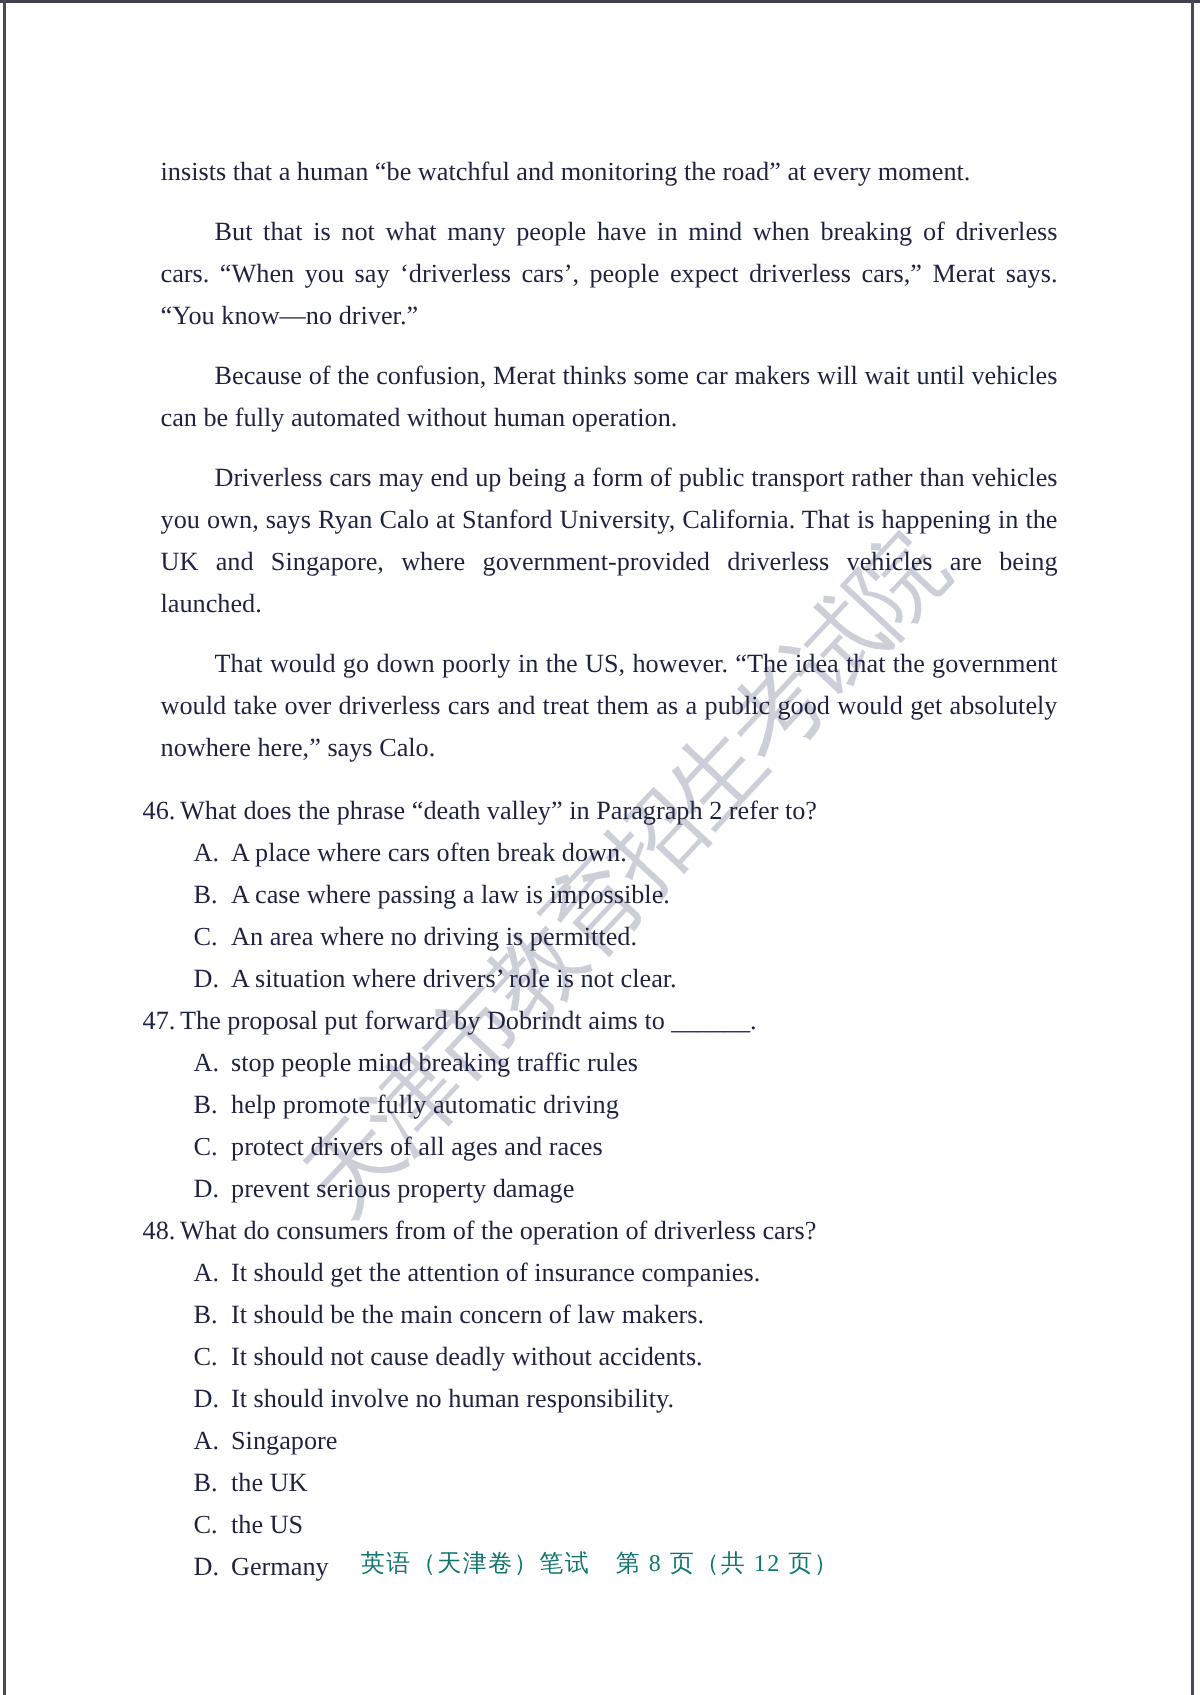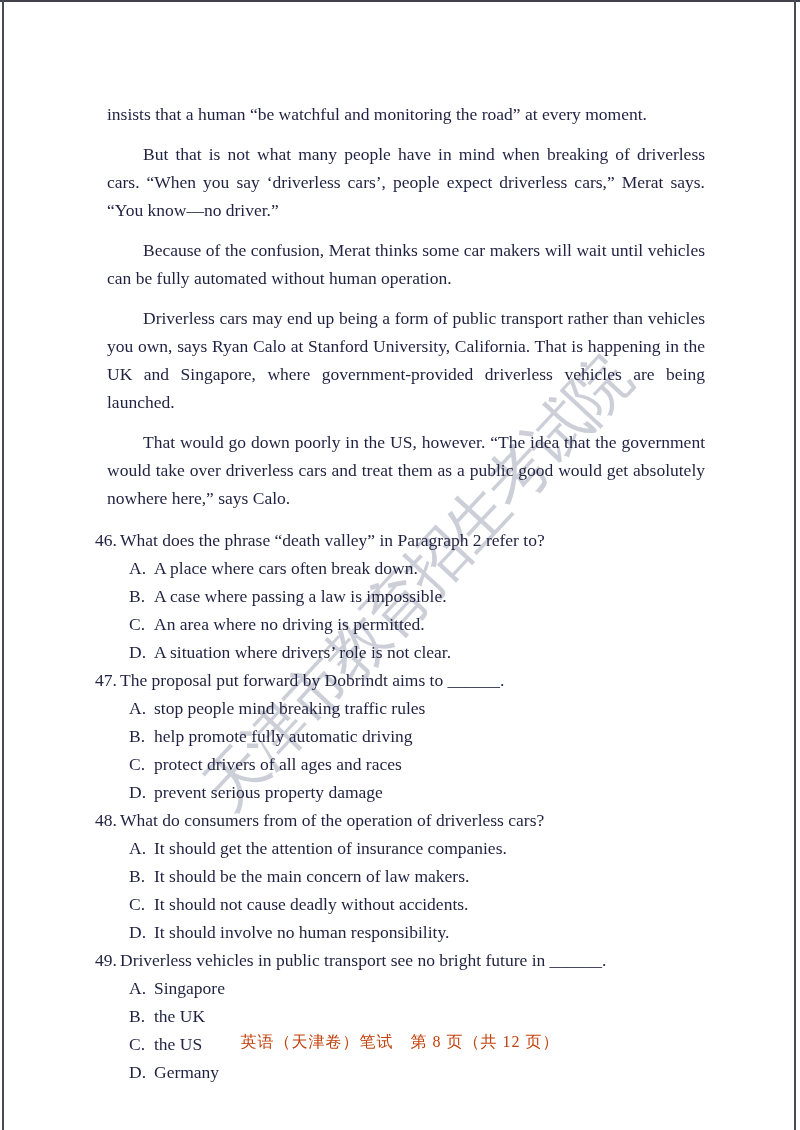--- a/index.html
+++ b/index.html
@@ -49,21 +49,21 @@
   .olet  { flex: 0 0 25px; }
   .otext { flex: 1; }
   .footer {
     position: absolute;
     left: 0;
     width: 800px;
     top: 1032px;
     text-align: center;
     font-size: 16px;
     letter-spacing: 1px;
-    color: #c2410c;
+    color: #0f766e;
     z-index: 2;
     font-family: "Liberation Serif", serif;
   }
 </style>
 </head>
 <body>
 
 <div class="page">
   <div class="edge-top"></div>
   <div class="edge-left"></div>
@@ -143,24 +143,20 @@
           <span class="olet">C.</span>
           <span class="otext">It should not cause deadly without accidents.</span>
         </div>
         <div class="opt-row">
           <span class="olet">D.</span>
           <span class="otext">It should involve no human responsibility.</span>
         </div>
       </div>
 
       <div class="question">
-        <div class="stem-row">
-          <span class="qnum">49.</span>
-          <span class="qstem">Driverless vehicles in public transport see no bright future in ______.</span>
-        </div>
         <div class="opt-row">
           <span class="olet">A.</span>
           <span class="otext">Singapore</span>
         </div>
         <div class="opt-row">
           <span class="olet">B.</span>
           <span class="otext">the UK</span>
         </div>
         <div class="opt-row">
           <span class="olet">C.</span>

